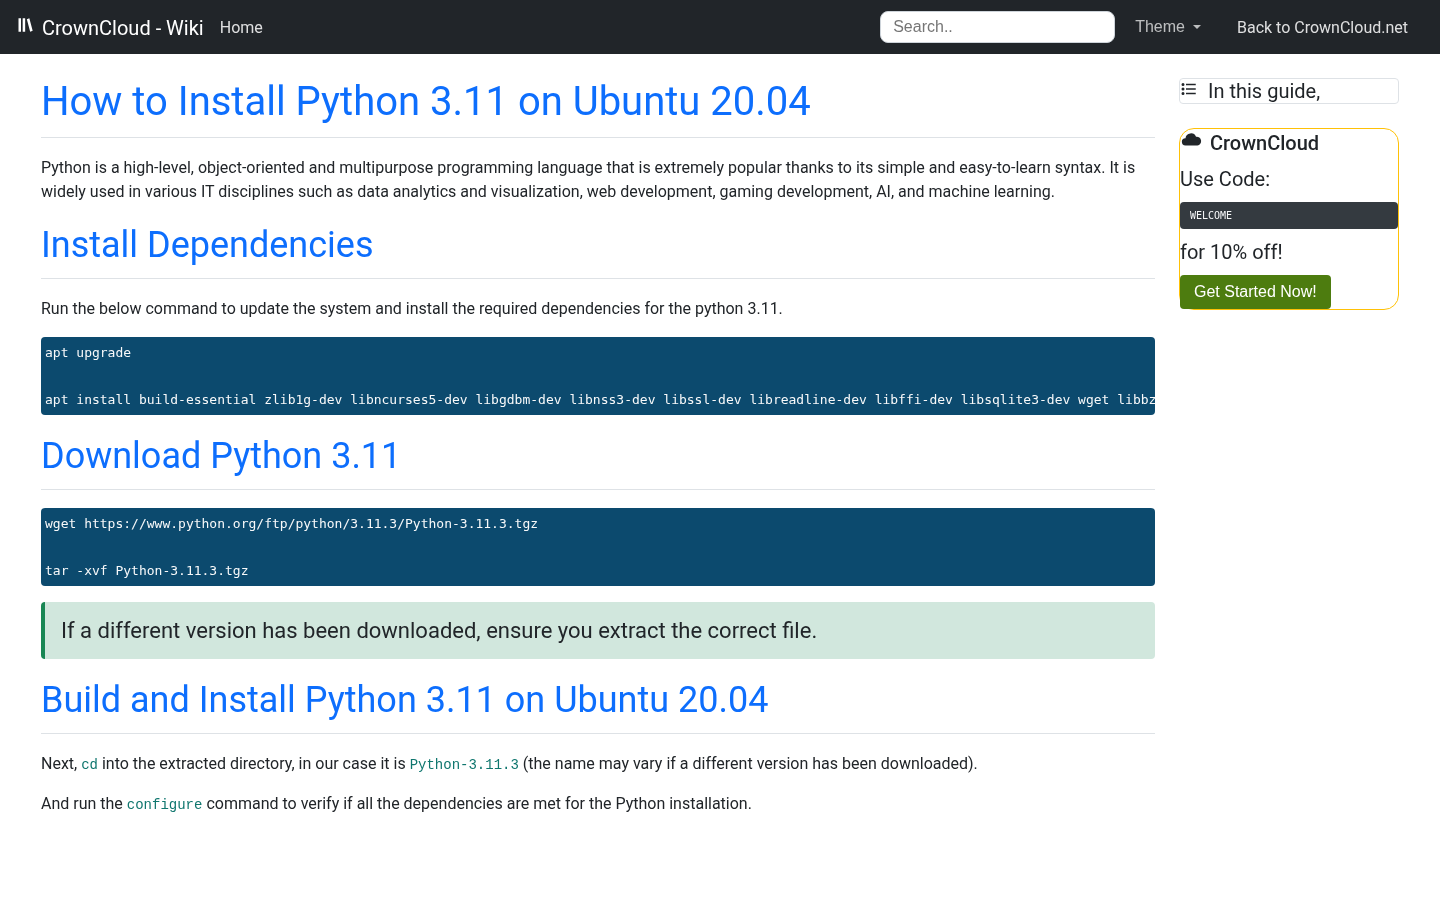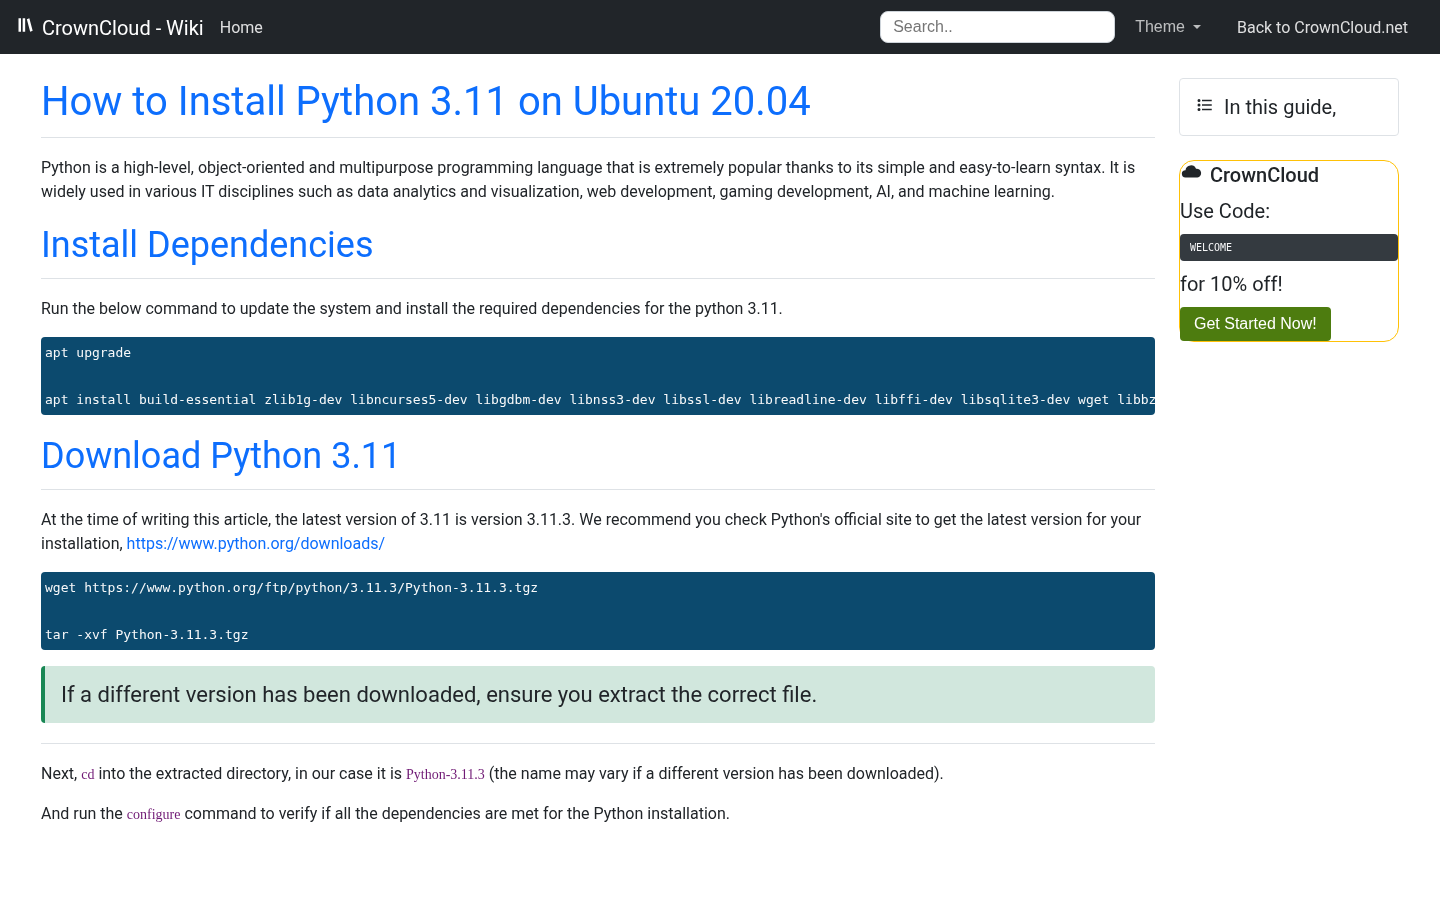--- a/index.html
+++ b/index.html
@@ -15,22 +15,22 @@
 .main{flex:1;min-width:0}
 .sidebar{width:220px;flex-shrink:0}
 h1,h2{color:#0d6efd;font-weight:400;margin-bottom:12px}
 h1{font-size:40px}
 h2{font-size:36px;margin-top:20px}
 hr{border:none;border-top:1px solid #dee2e6;margin:12px 0 18px}
 p{font-size:16px;line-height:1.5;margin-bottom:16px}
 a.link{color:#0d6efd;text-decoration:none}
 pre{background:#0c4a6e;color:#f8f9fa;padding:4px;border-radius:4px;font-family:SFMono-Regular,Menlo,Monaco,Consolas,monospace;font-size:13px;overflow-x:auto;white-space:pre;margin-bottom:16px;line-height:1.8}
 .alert-success{background:#d1e7dd;border-left:4px solid #198754;padding:16px;border-radius:4px;margin-bottom:20px;font-size:22px}
-.code-inline{font-family:Liberation Serif, serif;color:#701a75;font-size:14px}
-.toc-box{border:1px solid #dee2e6;border-radius:4px;padding:16px;margin-bottom:24px;display:flex;align-items:center;gap:10px;font-size:20px}
+.code-inline{font-family:Liberation Mono, monospace;color:#0f766e;font-size:14px}
+.toc-box{border:1px solid #dee2e6;border-radius:4px;margin-bottom:24px;display:flex;align-items:center;gap:10px;font-size:20px}
 .promo-box{border:1px solid #ffc107;border-radius:15px;padding:0}
 .promo-title{font-size:20px;font-weight:500;display:flex;align-items:center;gap:8px;margin-bottom:8px}
 .promo-text{font-size:20px;line-height:1.5;margin-bottom:8px}
 .code-box{background:#343a40;color:#f8f9fa;padding:8px 10px;border-radius:4px;font-family:SFMono-Regular,Menlo,monospace;font-size:10px;margin:4px 0 8px}
 .cta-btn{background:#4d7c0f;color:#fff;border:none;border-radius:4px;padding:8px 14px;font-size:16px;cursor:pointer}
 .icon-svg{display:inline-block;vertical-align:middle}
 </style>
 </head>
 <body>
 
@@ -62,28 +62,26 @@
 
     <h2>Install Dependencies</h2>
     <hr>
     <p>Run the below command to update the system and install the required dependencies for the python 3.11.</p>
     <pre>apt upgrade
 
 apt install build-essential zlib1g-dev libncurses5-dev libgdbm-dev libnss3-dev libssl-dev libreadline-dev libffi-dev libsqlite3-dev wget libbz2-dev</pre>
 
     <h2>Download Python 3.11</h2>
     <hr>
-    <p>
-      <span>At the time of writing this article, the latest version of 3.11 is version 3.11.3. We recommend you check Python's official site to get the latest version for your installation, </span><a href="#" class="link">https://www.python.org/downloads/</a>
-    </p>
     <pre>wget https://www.python.org/ftp/python/3.11.3/Python-3.11.3.tgz
 
 tar -xvf Python-3.11.3.tgz</pre>
     <div class="alert-success">If a different version has been downloaded, ensure you extract the correct file.</div>
 
+    <h2>Build and Install Python 3.11 on Ubuntu 20.04</h2>
     <hr>
     <p>
       <span>Next, </span><span class="code-inline">cd</span><span> into the extracted directory, in our case it is </span><span class="code-inline">Python-3.11.3</span><span> (the name may vary if a different version has been downloaded).</span>
     </p>
     <p>
       <span>And run the </span><span class="code-inline">configure</span><span> command to verify if all the dependencies are met for the Python installation.</span>
     </p>
   </main>
 
   <aside class="sidebar">

